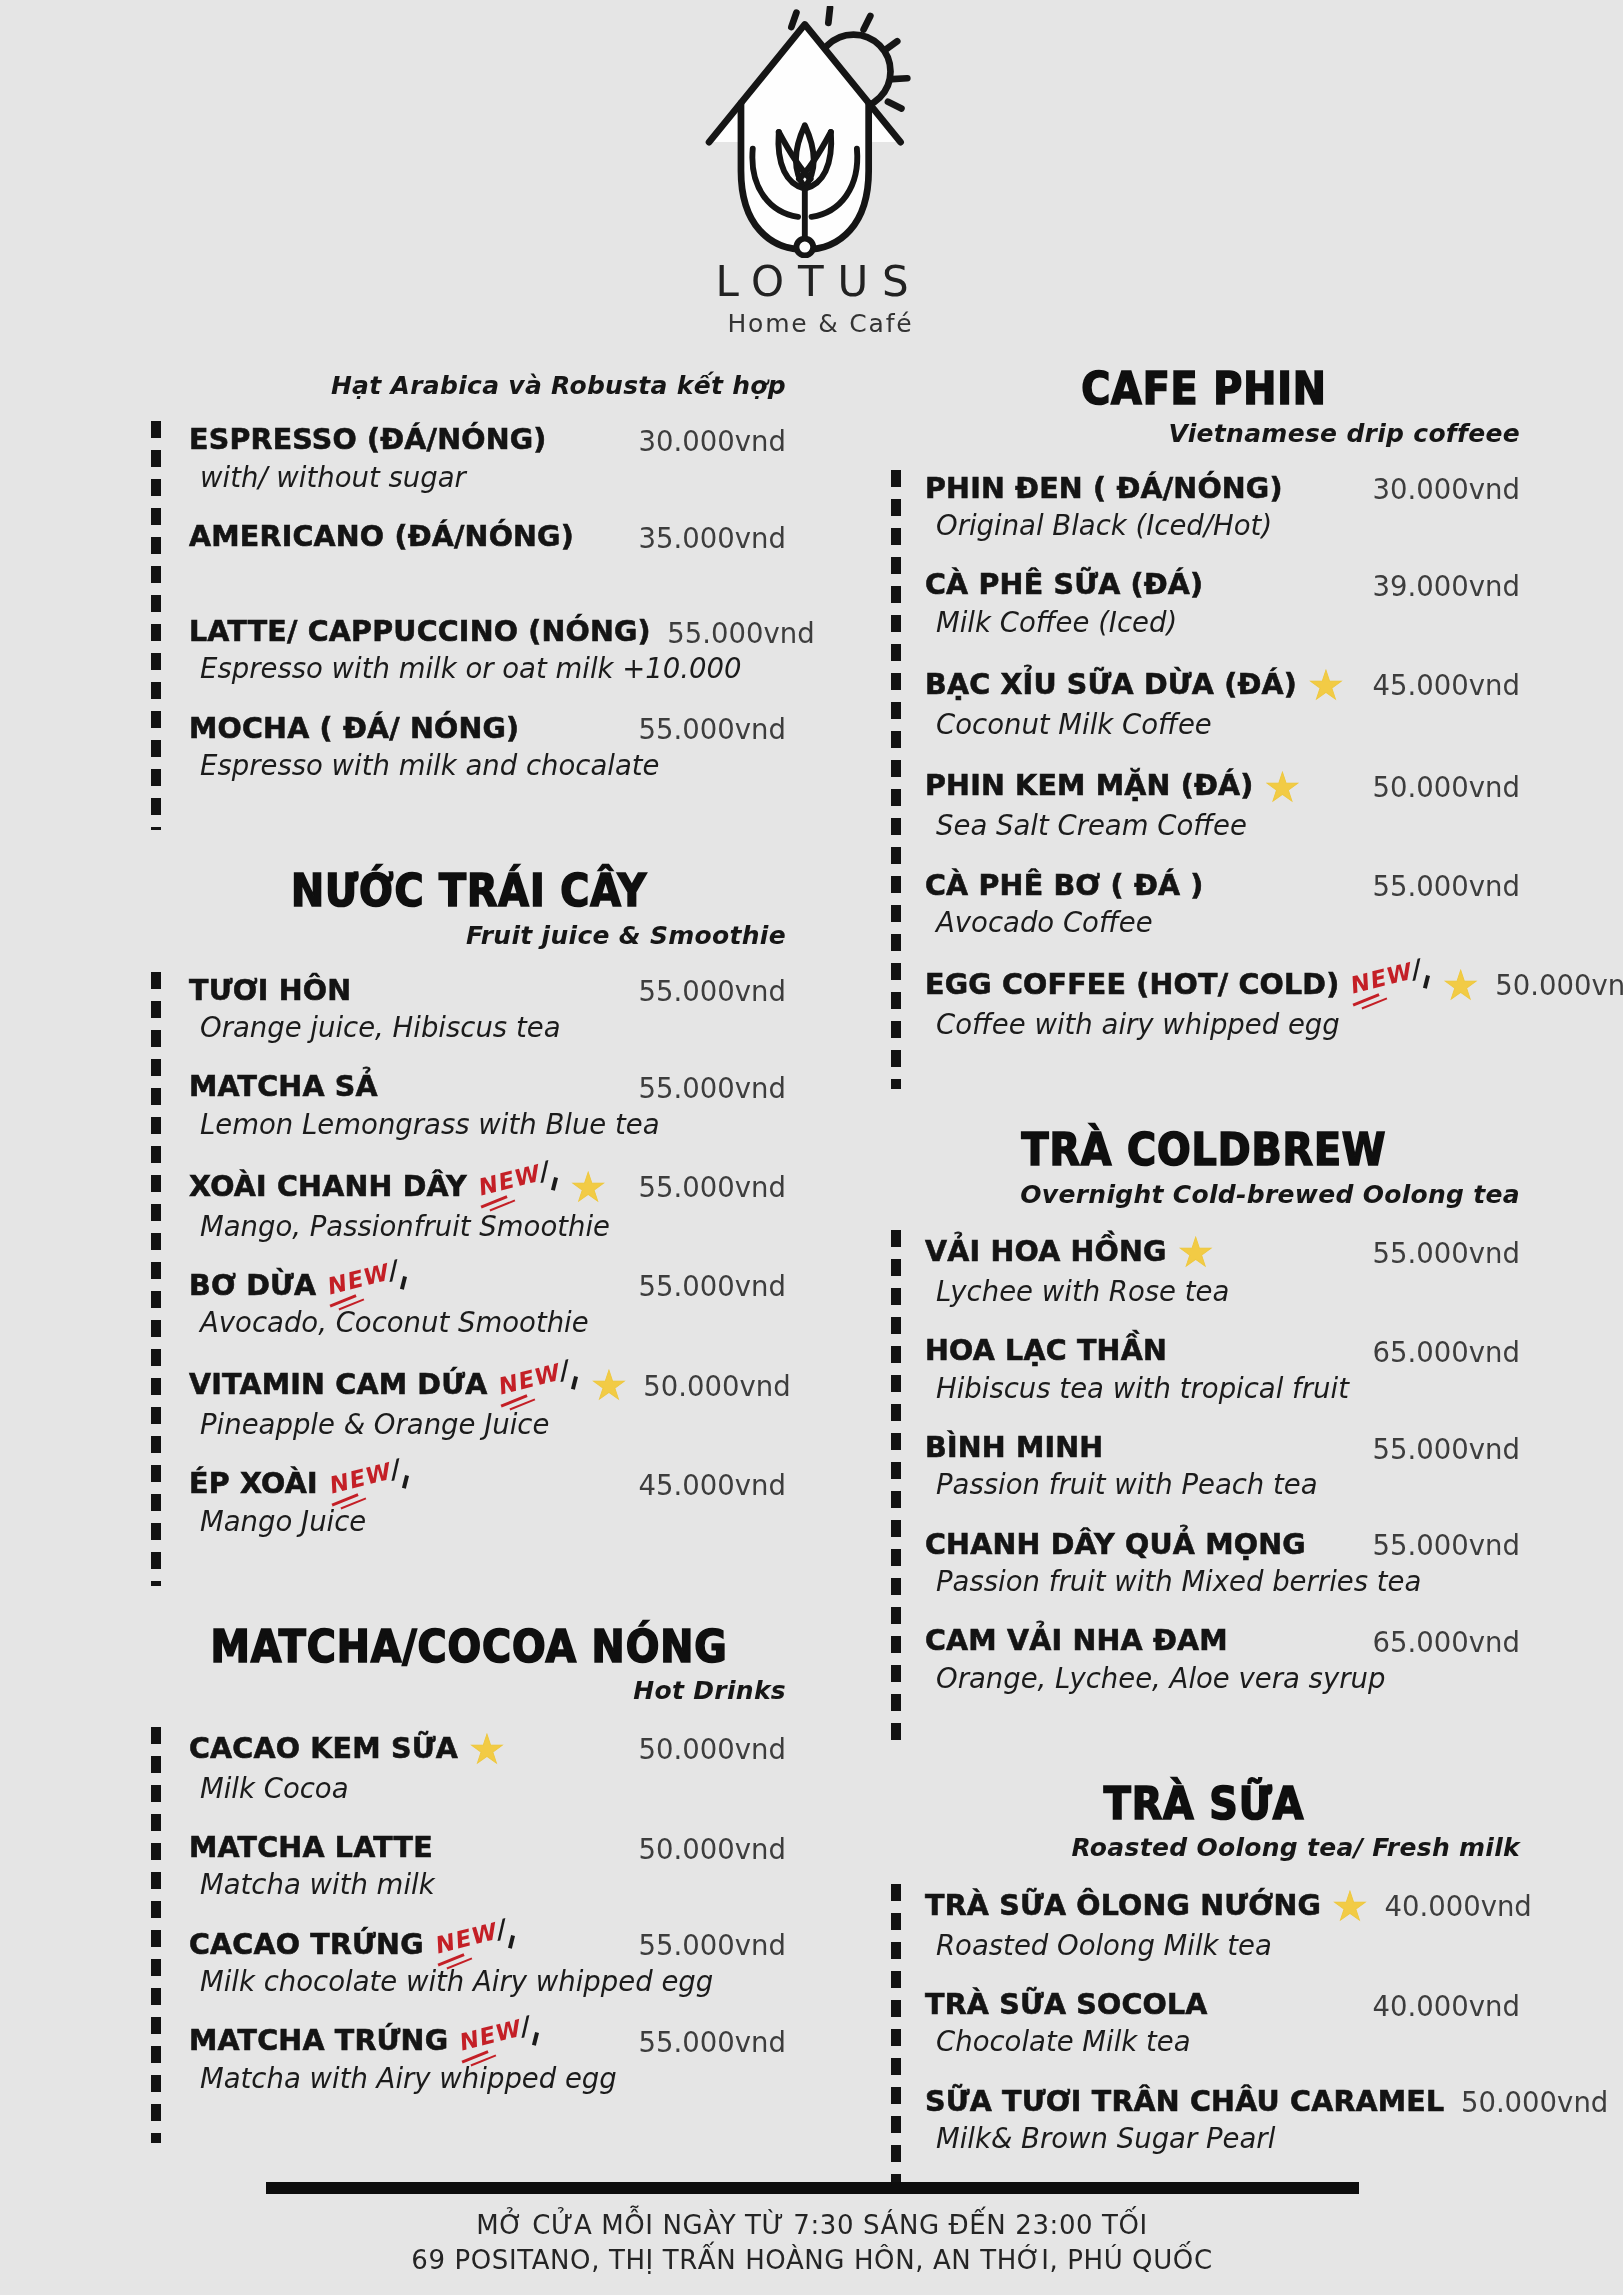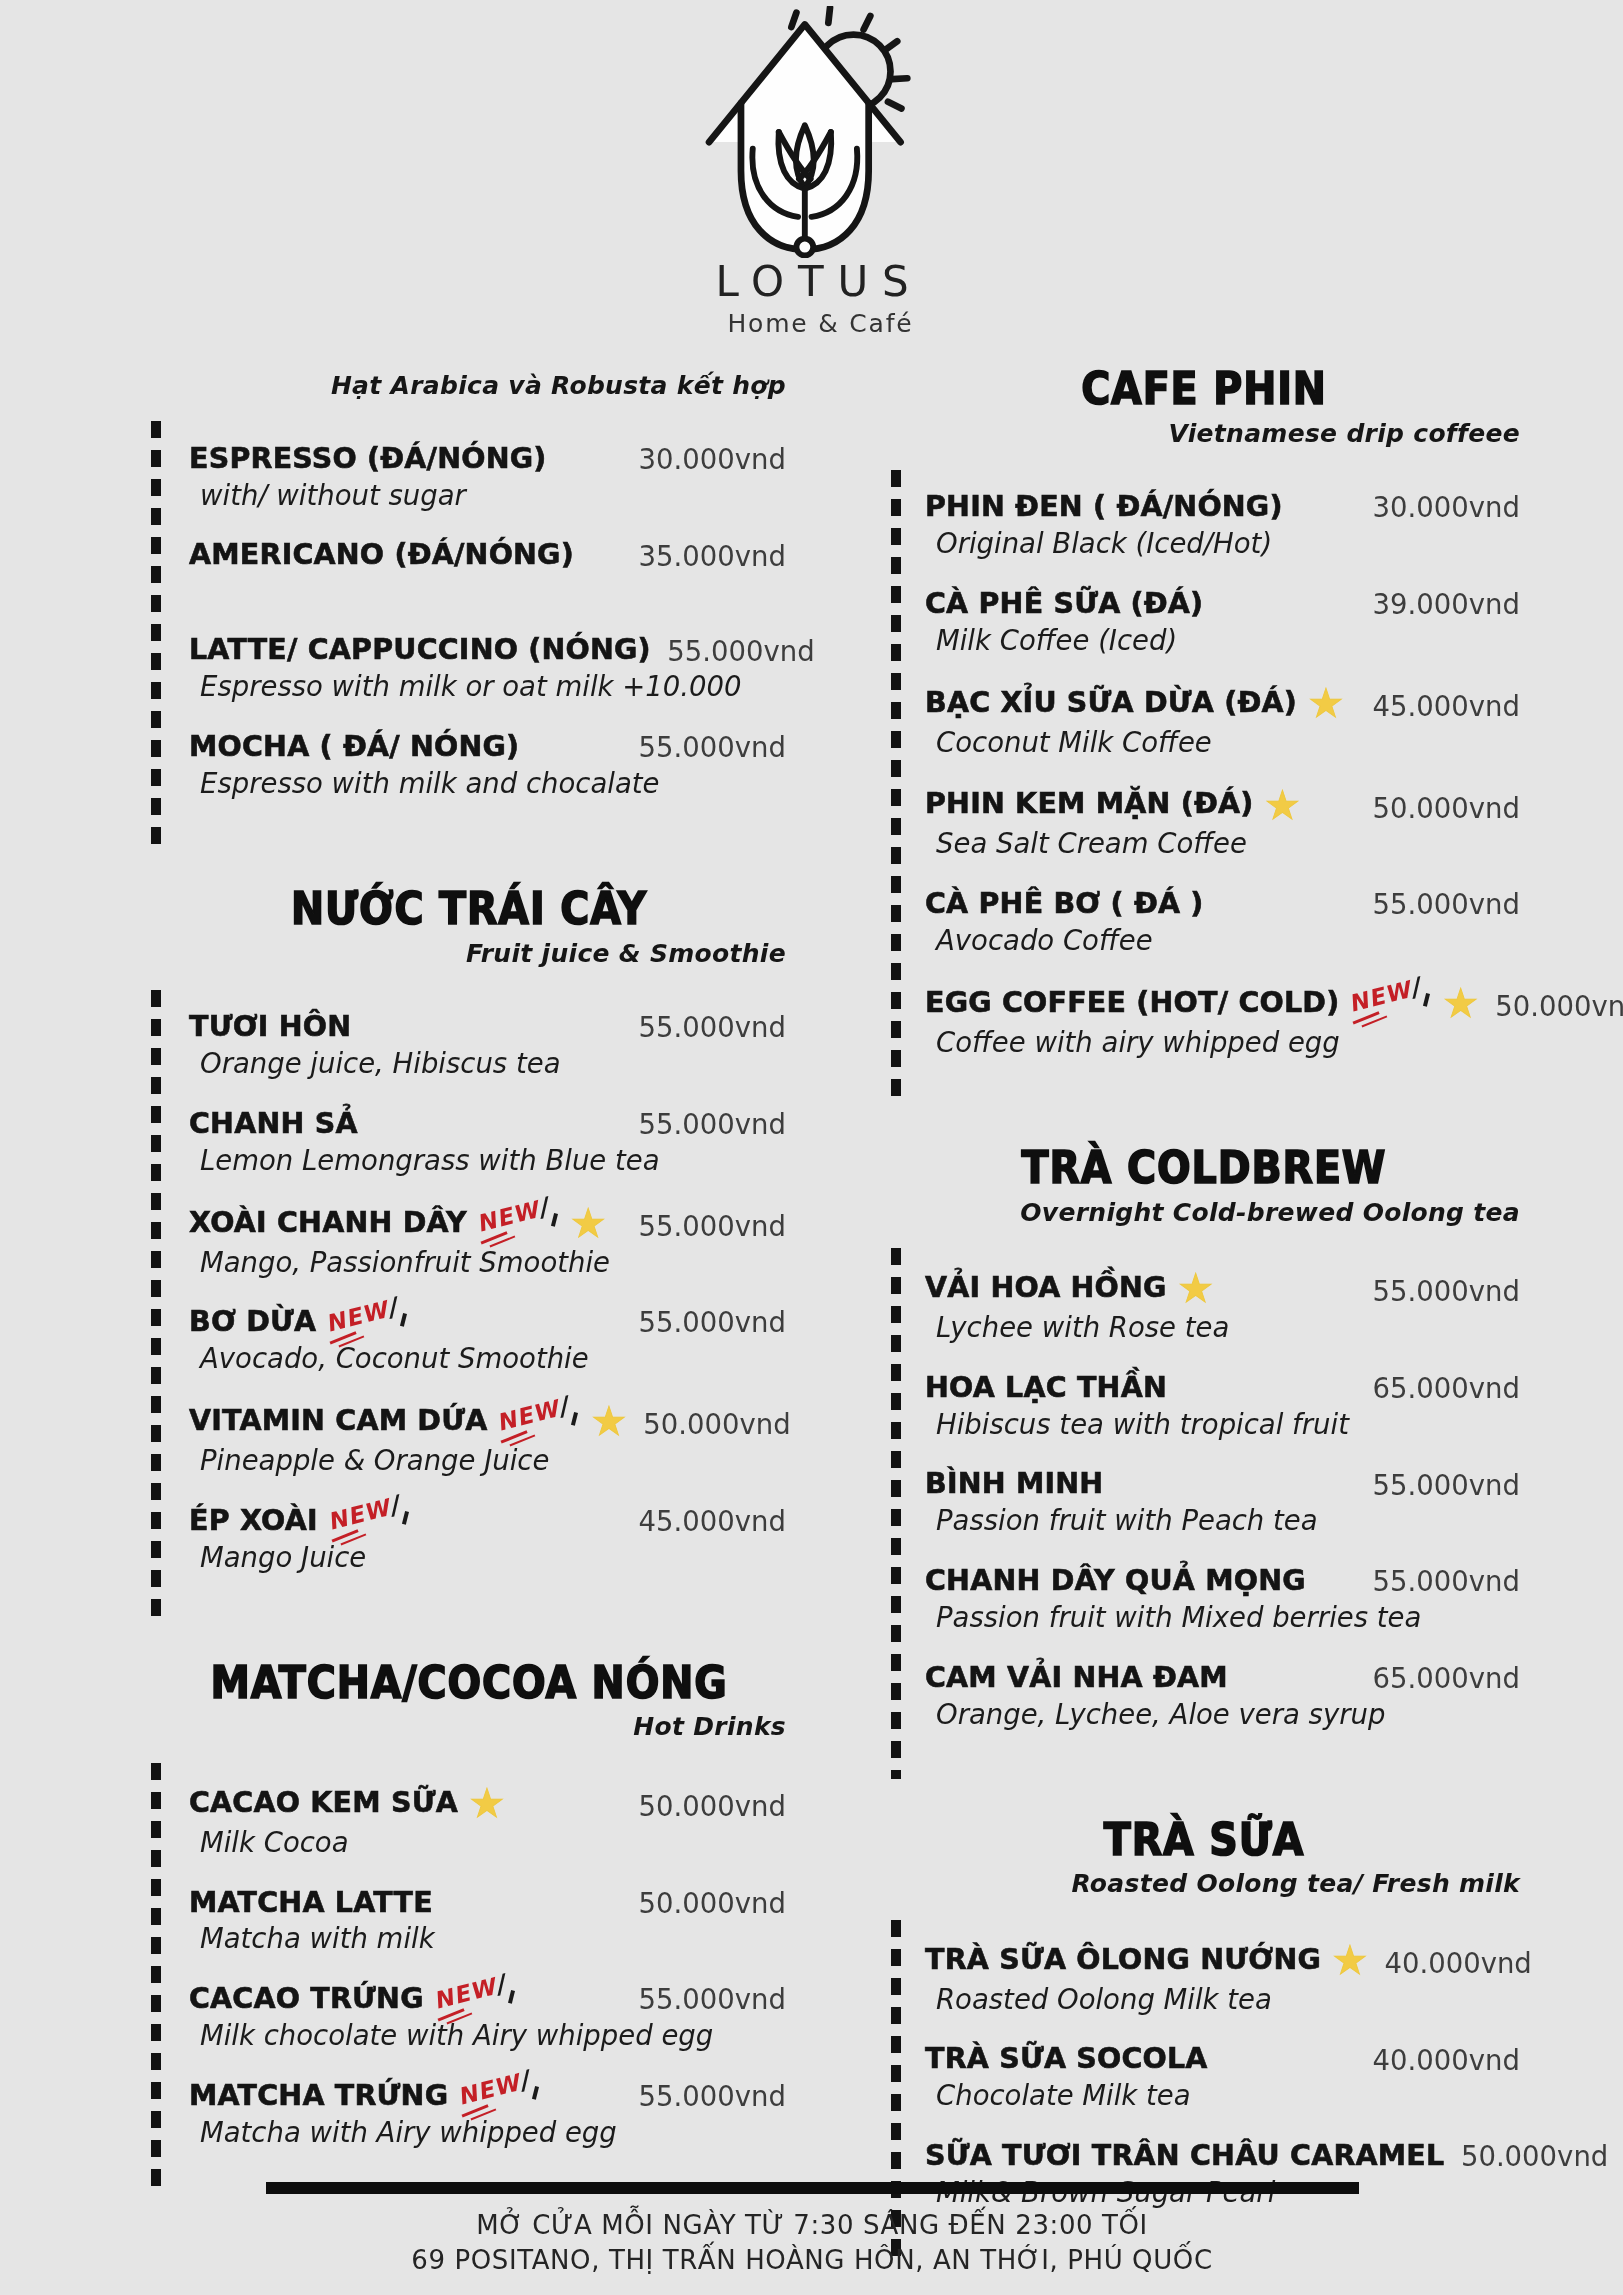--- a/index.html
+++ b/index.html
@@ -44,21 +44,21 @@
   }
   .sec-items{position:relative;margin-top:20px;padding:3.7px 0 22px 37px;}
   .dash{
     position:absolute;left:-0.9px;top:1.8px;bottom:0;width:10px;
     background:repeating-linear-gradient(to bottom,#121212 0 17.4px,transparent 17.4px 29px);
   }
   .col-right .dash{left:2.8px;}
 
   
   .item{min-height:69px;margin-bottom:26px;}
-  .item-head{display:flex;justify-content:space-between;align-items:flex-end;margin-top:18px;}
+  .item-head{display:flex;justify-content:space-between;align-items:center;}
   .name-wrap{display:flex;align-items:center;white-space:nowrap;}
   .item-name{
     font-size:28.5px;font-weight:bold;line-height:1.2;
     color:#141414;-webkit-text-stroke:0.6px #141414;letter-spacing:0.2px;
   }
   .item-price{
     font-size:27.5px;color:#3d3d3d;line-height:1.2;
     padding-top:1.8px;white-space:nowrap;margin-left:16.5px;
   }
   .item-desc{
@@ -209,21 +209,21 @@
         <span class="item-name">TƯƠI HÔN</span>
       </span>
       <span class="item-price">55.000vnd</span>
     </div>
     <div class="item-desc">Orange juice, Hibiscus tea</div>
   </div>
 
   <div class="item">
     <div class="item-head">
       <span class="name-wrap">
-        <span class="item-name">CHANH SẢ</span>
+        <span class="item-name">MATCHA SẢ</span>
       </span>
       <span class="item-price">55.000vnd</span>
     </div>
     <div class="item-desc">Lemon Lemongrass with Blue tea</div>
   </div>
 
   <div class="item">
     <div class="item-head">
       <span class="name-wrap">
         <span class="item-name">XOÀI CHANH DÂY</span>

